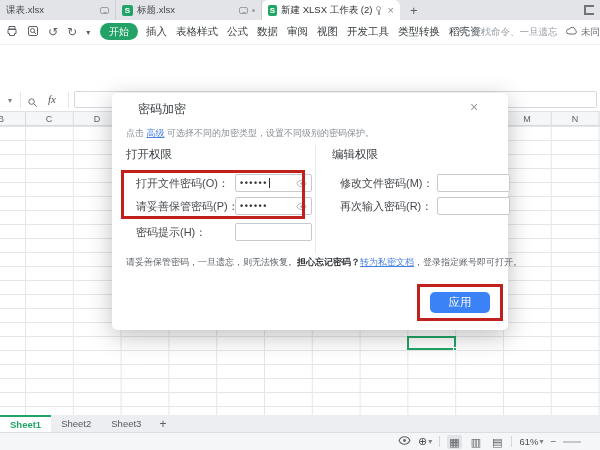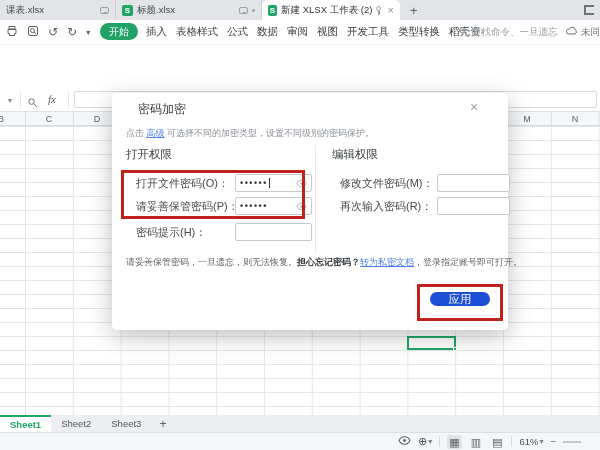--- a/index.html
+++ b/index.html
@@ -72,22 +72,22 @@
   .dvline { position:absolute; left:203px; top:52px; width:1px; height:108px; background:#e8eaed; }
   .drow { position:absolute; display:flex; align-items:center; }
   .dlabel { font-size:11px; color:#46494d; white-space:nowrap;margin-left:10px; }
   .dinput { height:18px; border:1px solid #c6cacf; border-radius:2px; background:#fff; display:flex; align-items:center; padding:0 4px; }
   .pwd { font-size:9px; font-weight:bold; letter-spacing:1.5px; color:#333; }
   .cursorbar { display:inline-block; width:1px; height:10px; background:#333; margin-left:1px; }
   .eye { margin-left:auto; display:flex; }
   .redbox { position:absolute; border:3px solid #c0211c; z-index:5; }
   .dwarn { position:absolute; left:14px; top:163px; width:374px; font-size:9px; color:#606468; line-height:12px; white-space:nowrap; }
   .dwarn b { color:#2f3337; }
-  .applybtn { position:absolute; left:318px; top:199px; width:60px; height:14px; background:#1d4ed8; color:#fff; font-size:11.5px;
-    border:none; border-radius:10px; display:flex; align-items:center; justify-content:center; }
+  .applybtn { position:absolute; left:318px; top:199px; width:60px; height:21px; background:#3b82f6; color:#fff; font-size:11.5px;
+    border:none; border-radius:5px; display:flex; align-items:center; justify-content:center; }
 
   
   .sheetbar { position:absolute; top:415px; left:0; width:600px; height:17px; background:#eceef1; display:flex; align-items:stretch; font-size:9.5px; color:#55595e; }
   .stab { padding:0 10px; display:flex; align-items:center; }
   .stab.active { background:#fff; color:#21a567; font-weight:bold; border-top:2px solid #21a567; }
   .sadd { padding:0 8px; display:flex; align-items:center; font-size:12px; color:#5c6065; }
 
   
   .statusbar { position:absolute; top:432px; left:0; width:600px; height:18px; background:#f5f6f7; border-top:1px solid #dcdfe2; }
   .stright { position:absolute; left:398px; top:0; height:17px; display:flex; align-items:center; gap:7px; color:#5c6166; font-size:10px; }

